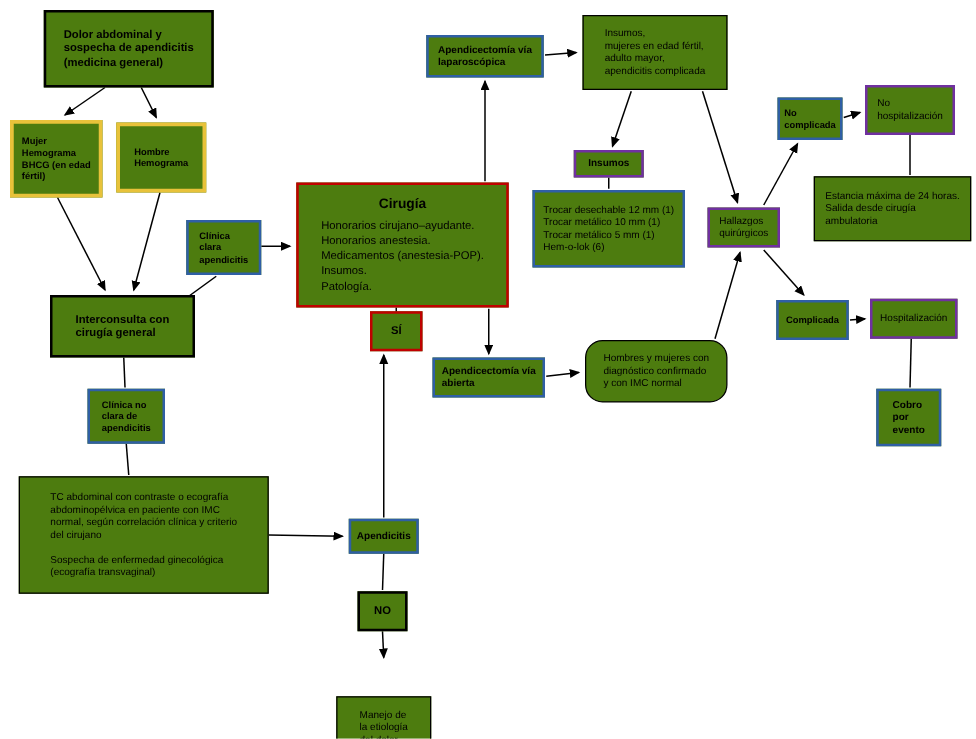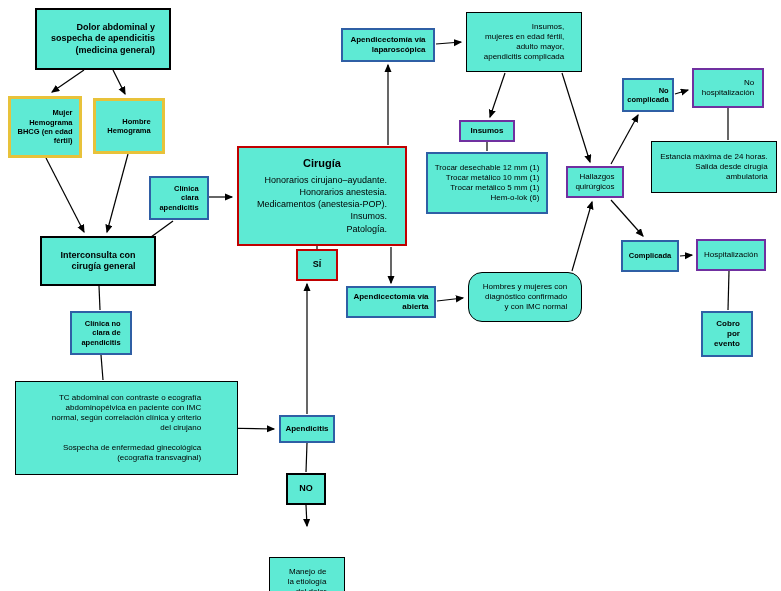--- a/index.html
+++ b/index.html
@@ -1,22 +1,22 @@
 <!DOCTYPE html>
 <html><head>
 <meta charset="utf-8">
 <style>
   html,body{margin:0;padding:0;background:#fff;}
   body{font-family:"Liberation Sans", sans-serif;color:#000;}
   .canvas{position:relative;width:781px;height:591px;background:#fff;overflow:hidden;}
   svg.wires{position:absolute;left:0;top:0;pointer-events:none;}
   .node{
-    position:absolute;box-sizing:border-box;background:#5eead4;
+    position:absolute;box-sizing:border-box;background:#4d7c0f;
     display:flex;flex-direction:column;align-items:center;justify-content:center;
-    text-align:right;white-space:pre-line;line-height:1.25;font-size:8px;
+    text-align:left;white-space:pre-line;line-height:1.25;font-size:8px;
     padding:2px 3px;
   }
   .bold{font-weight:bold;}
   .fs7{font-size:7.5px;}
   .fs9{font-size:9px;}
   .b-black2{border:2px solid #000;}
   .b-black1{border:1.3px solid #000;}
   .b-yellow{border:3px solid #E8C23A;}
   .b-blue{border:2.5px solid #2F5FA5;}
   .b-purple{border:2.5px solid #7030A0;}
@@ -100,21 +100,21 @@
 cirugía general</div>
 
   <div class="node b-blue bold fs7" style="left:149px;top:176px;width:60px;height:44px;">Clínica
 clara
 apendicitis</div>
 
   <div class="node b-blue bold fs7" style="left:70px;top:311px;width:62px;height:44px;">Clínica no
 clara de
 apendicitis</div>
 
-  <div class="node b-black1" style="left:15px;top:381px;width:223px;height:94px;">TC abdominal con contraste o ecografía
+  <div class="node b-black1" style="left:15px;top:381px;width:200px;height:94px;">TC abdominal con contraste o ecografía
 abdominopélvica en paciente con IMC
 normal, según correlación clínica y criterio
 del cirujano
 
 Sospecha de enfermedad ginecológica
 (ecografía transvaginal)</div>
 
   <div class="node b-red" style="left:237px;top:146px;width:170px;height:100px;">
     <span class="cirugia-title">Cirugía</span>
     <span class="cirugia-body">Honorarios cirujano–ayudante.

